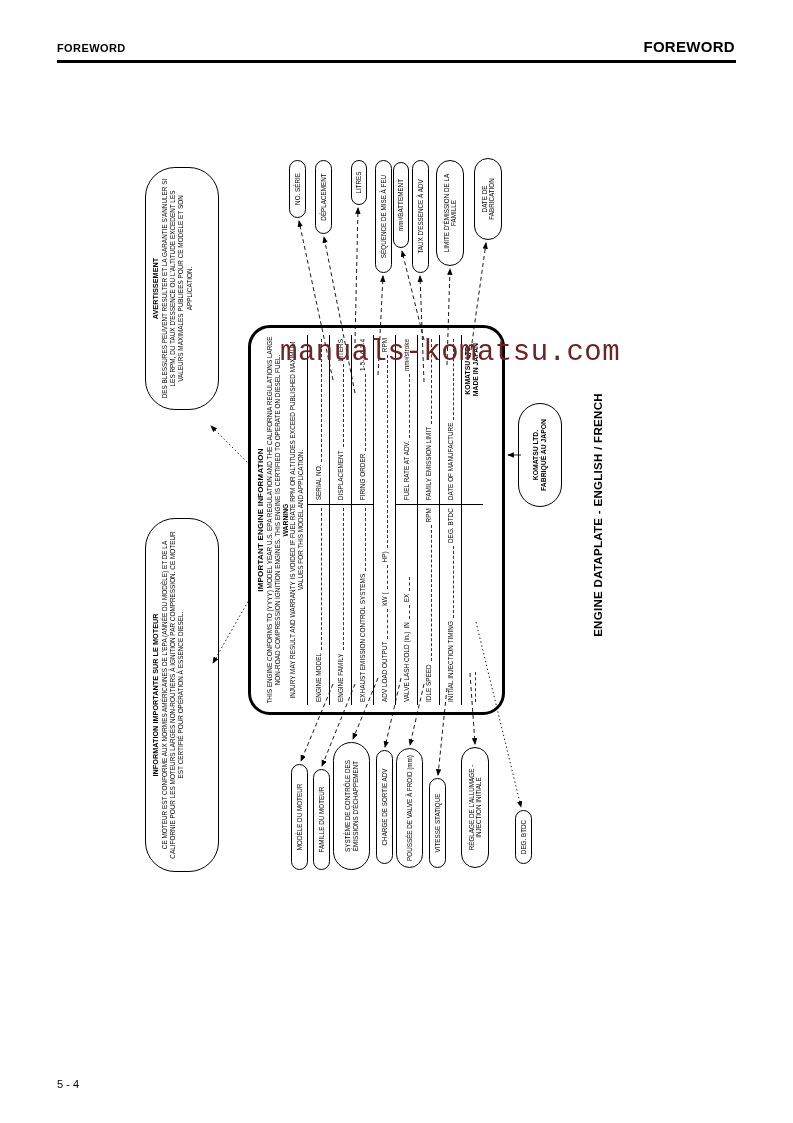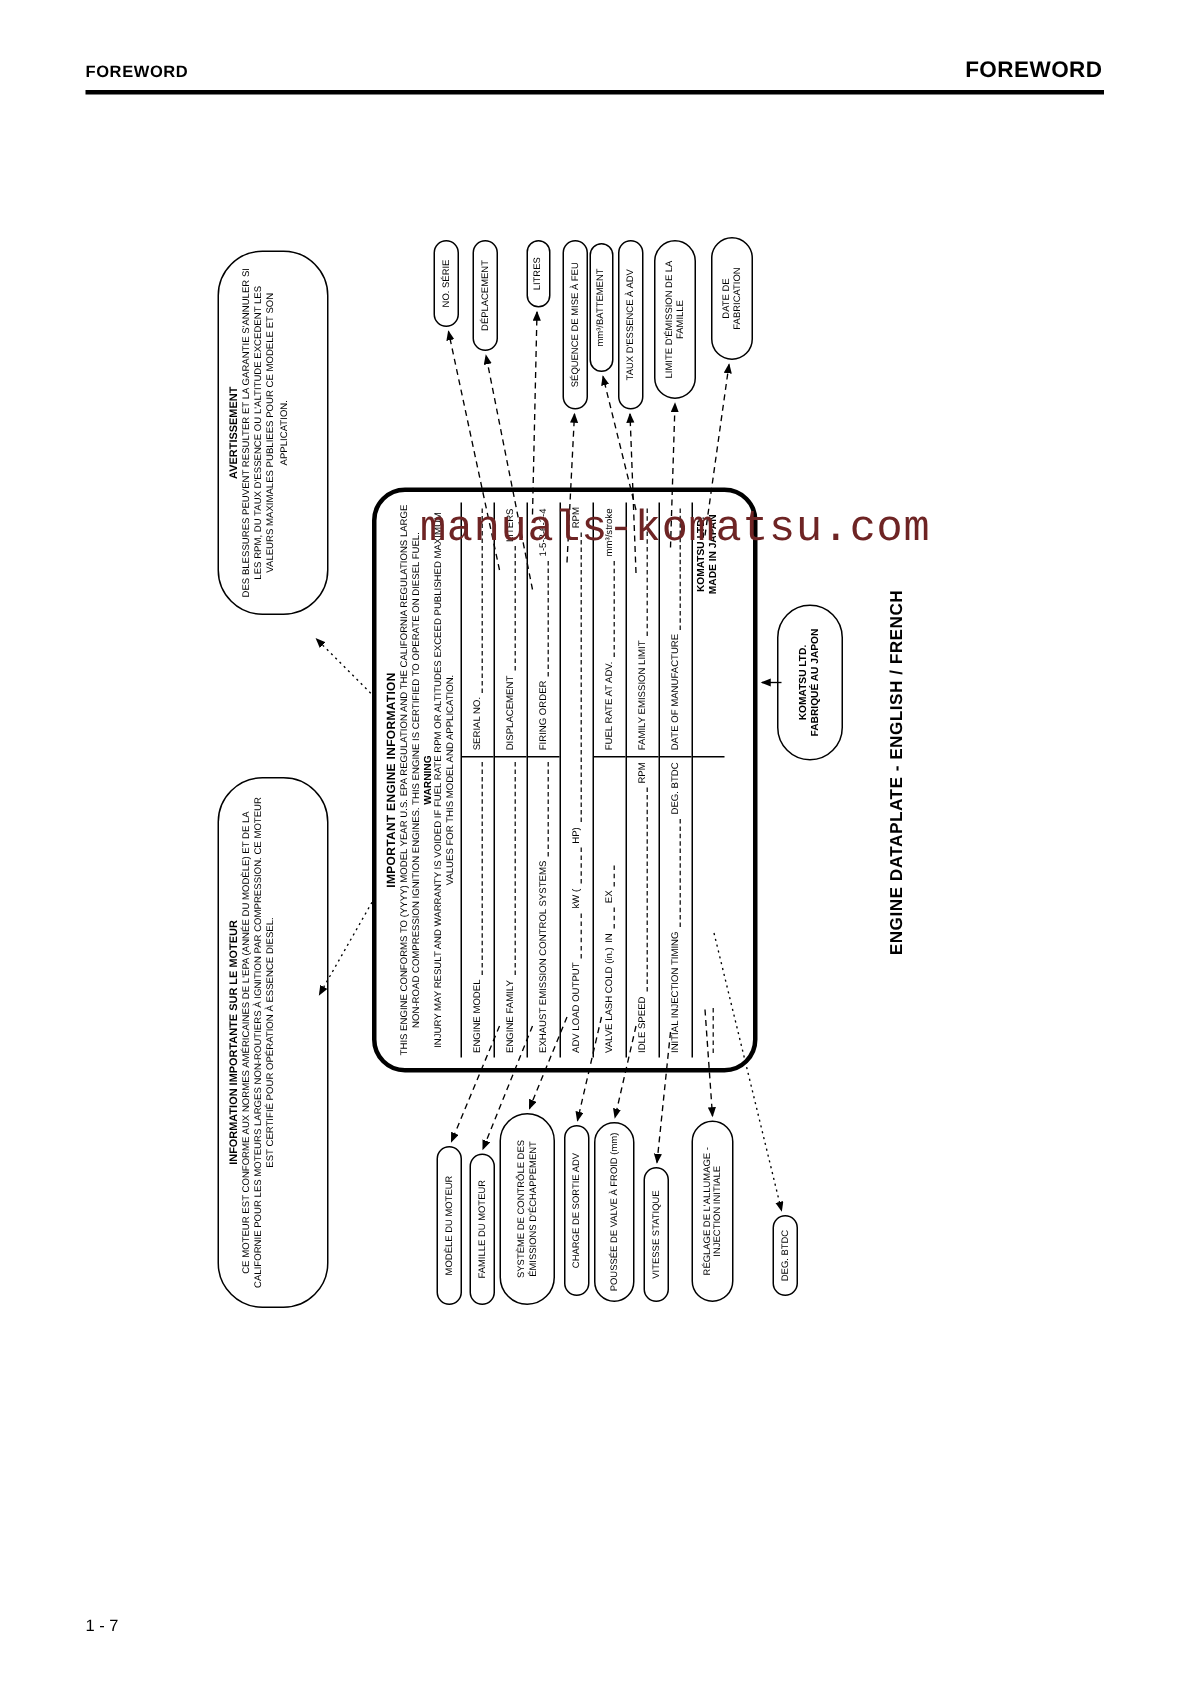--- a/index.html
+++ b/index.html
@@ -225,13 +225,13 @@
 
     <line class="dot" x1="282" y1="110" x2="217" y2="73" marker-end="url(#ah)"></line>
     <line class="dot" x1="415" y1="110" x2="454" y2="71" marker-end="url(#ah)"></line>
 
     <line x1="425" y1="381" x2="425" y2="368" marker-end="url(#ah)"></line>
   </svg>
 </div>
 
 <div class="watermark" style="color: rgb(110, 36, 36); font-family: Liberation Mono, monospace;">manuals-komatsu.com</div>
 
-<div class="pageno">1 - 7</div>
+<div class="pageno">5 - 4</div>
 
 </body></html>

